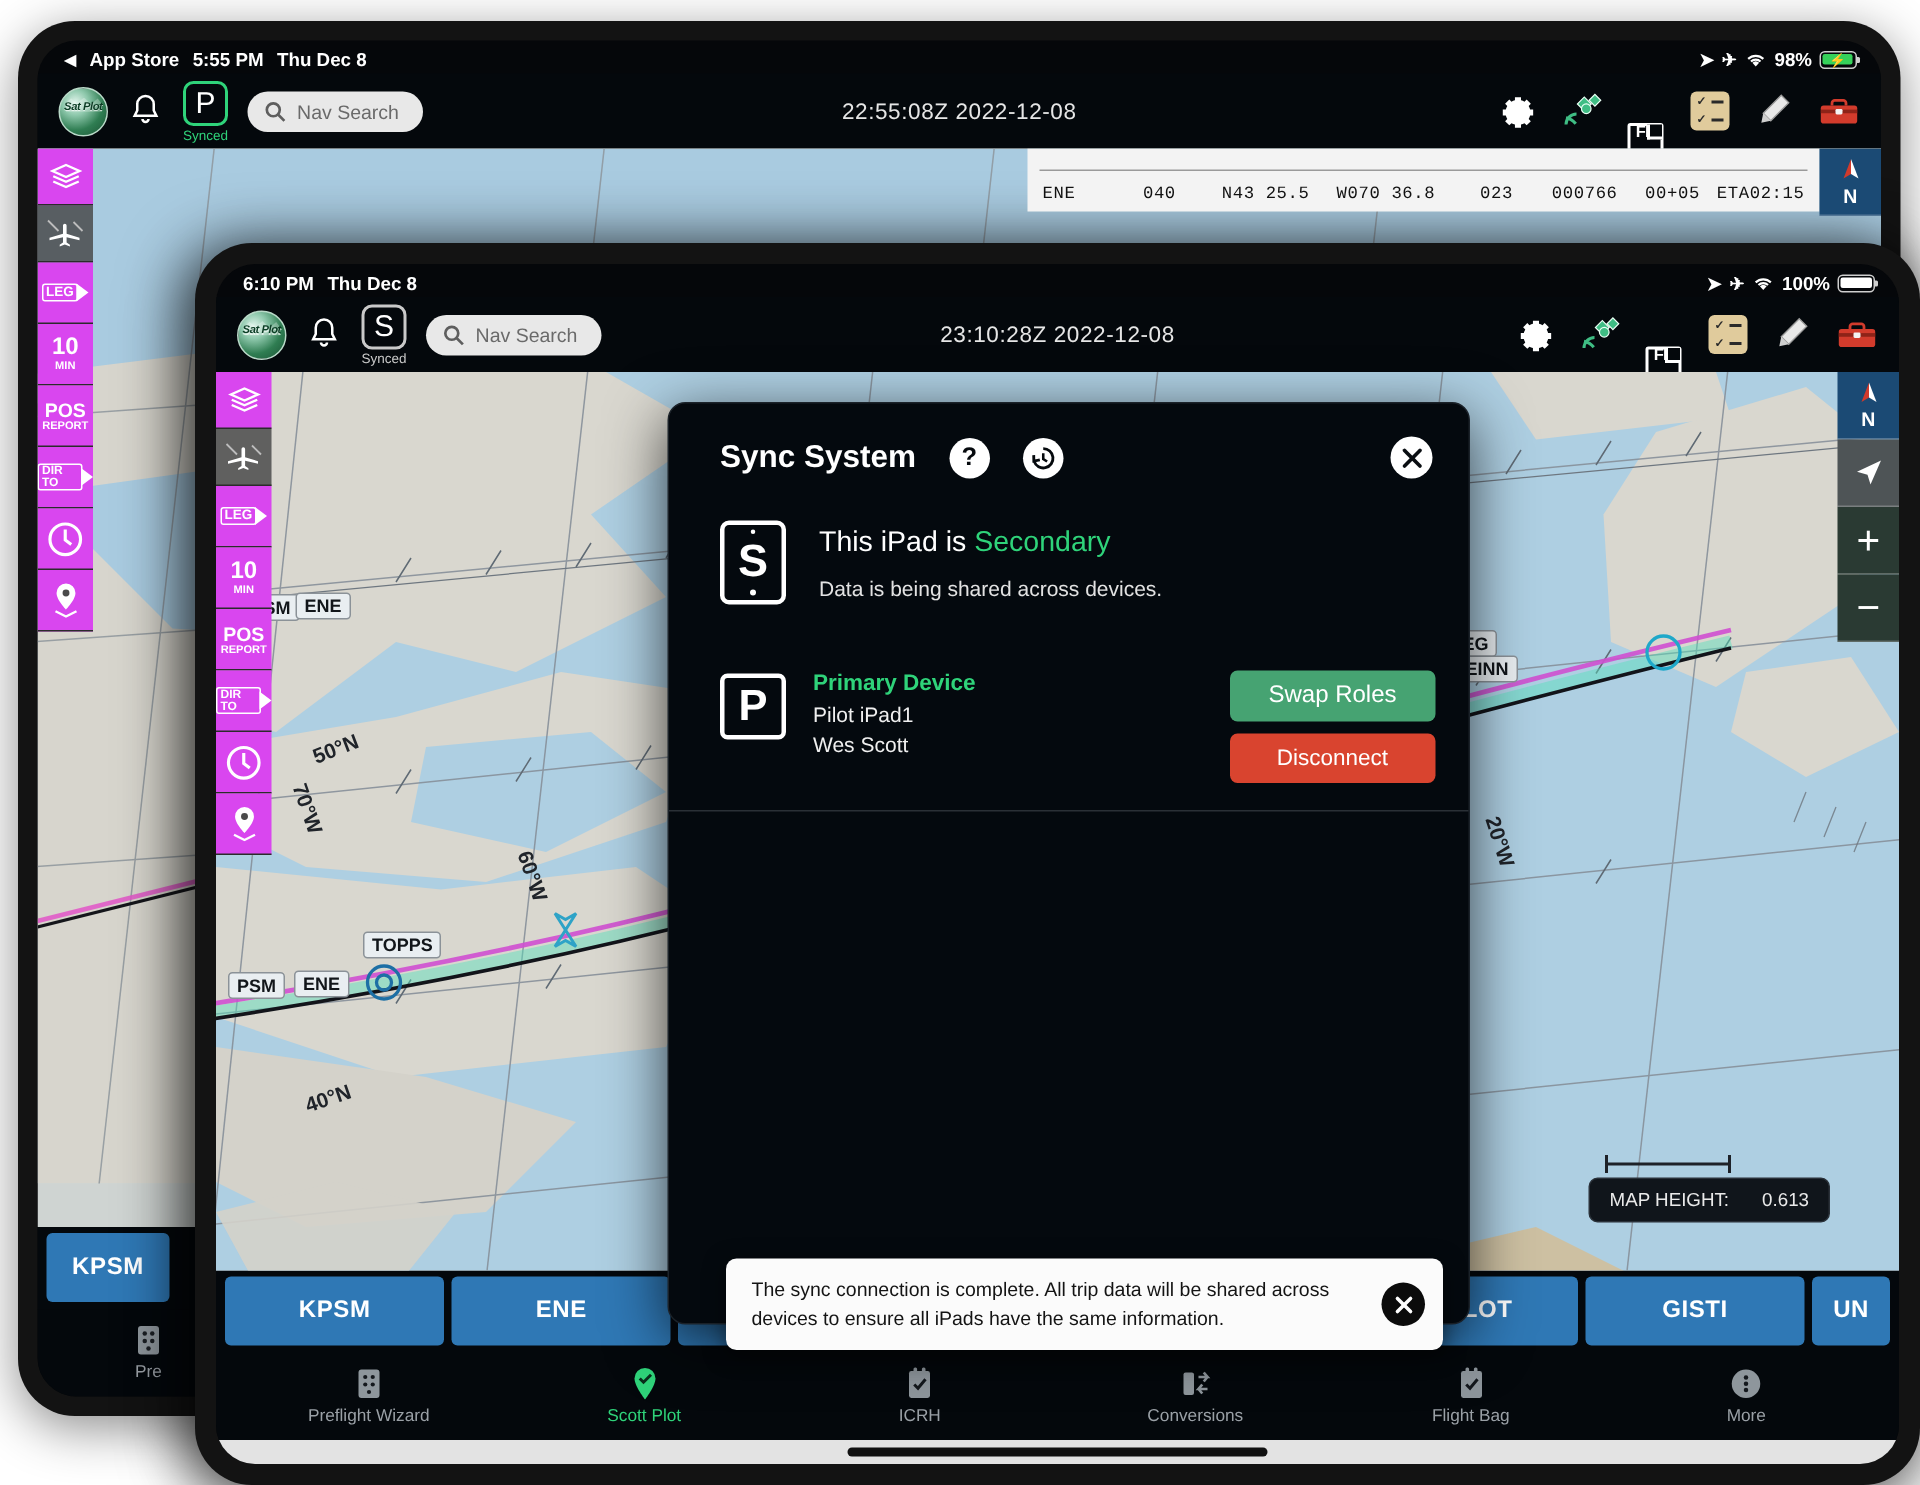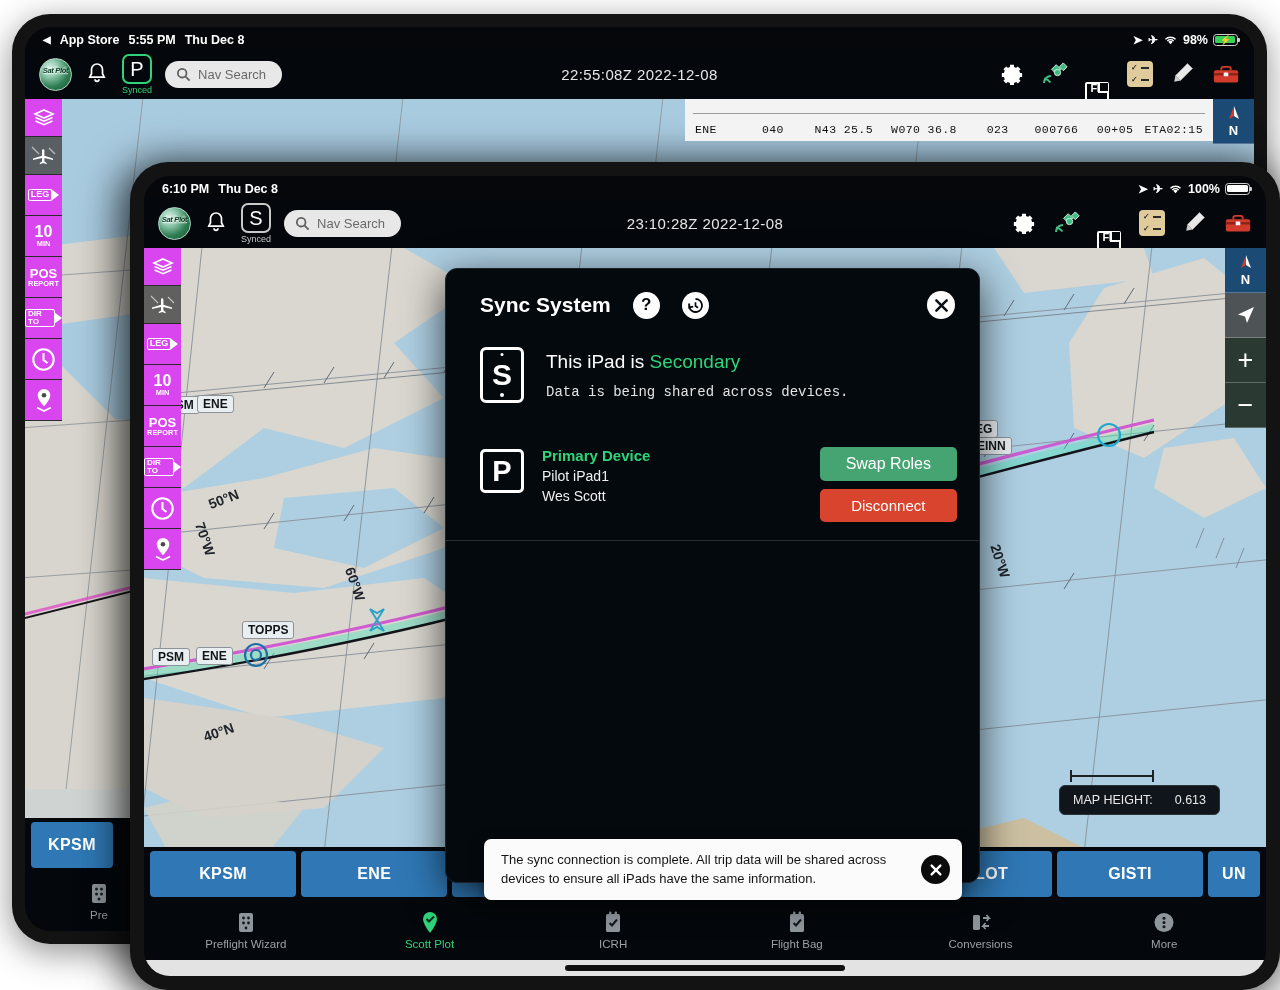--- a/index.html
+++ b/index.html
@@ -222,21 +222,21 @@
     width: 44px; height: 56px; border: 3px solid #fff; border-radius: 6px;
     display:flex; align-items:center; justify-content:center;
     color:#fff; font-size: 30px; font-weight: bold; position:relative; flex: none;
   }
   .ipad-ico::before { content:""; position:absolute; top:3px; left:50%; transform:translateX(-50%);
                       width:3px;height:3px;border-radius:50%;background:#fff; }
   .ipad-ico::after { content:""; position:absolute; bottom:3px; left:50%; transform:translateX(-50%);
                      width:4px;height:4px;border-radius:50%;background:#fff; }
   .status-txt .l1 { color:#fff; font-size: 19px; margin-top: 4px; }
   .status-txt .l1 .hl { color:#2fd37a; }
-  .status-txt .l2 { color:#e2e2e2; font-size: 14px; margin-top: 11px; font-family: Liberation Mono, monospace; }
+  .status-txt .l2 { color:#e2e2e2; font-size: 14px; margin-top: 11px; }
   .section-hdr {
     background: #6f7173; color:#fff; font-size: 14.5px; font-weight: bold;
     padding: 11px 34px; letter-spacing:.2px;
   }
   .device-row { display:flex; align-items:flex-start; padding: 18px 22px 18px 34px;
                 border-bottom: 1px solid #2a3036; gap: 18px; }
   .dev-ico {
     width: 44px; height: 44px; border: 3px solid #fff; border-radius: 5px;
     display:flex; align-items:center; justify-content:center; color:#fff;
     font-size: 29px; font-weight: bold; flex: none; margin-top: 2px;
@@ -797,37 +797,37 @@
                 <rect x="8" y="1.6" width="2.4" height="4" rx="1" fill="#8e969c"></rect>
                 <rect x="13.6" y="1.6" width="2.4" height="4" rx="1" fill="#8e969c"></rect>
                 <path d="M8.5 13 L11 15.5 L16 9.5" stroke="#14181d" stroke-width="2" fill="none"></path>
               </svg>
           </div>
           <span>ICRH</span>
         </div>
         <div class="tab">
           <div class="ic">
             <svg viewBox="0 0 24 25">
+                <rect x="4" y="5" width="7" height="15" rx="1.4" fill="#8e969c"></rect>
+                <path d="M14 8 h6 l-2.5 -3 M20 8 l-2.5 3" stroke="#8e969c" stroke-width="1.8" fill="none"></path>
+                <path d="M20 16 h-6 l2.5 -3 M14 16 l2.5 3" stroke="#8e969c" stroke-width="1.8" fill="none"></path>
+              </svg>
+          </div>
+          <span>Conversions</span>
+        </div>
+        <div class="tab">
+          <div class="ic">
+            <svg viewBox="0 0 24 25">
                 <rect x="5" y="4" width="14" height="18" rx="1.6" fill="#8e969c"></rect>
                 <rect x="8" y="1.6" width="2.4" height="4" rx="1" fill="#8e969c"></rect>
                 <rect x="13.6" y="1.6" width="2.4" height="4" rx="1" fill="#8e969c"></rect>
                 <path d="M8.5 13 L11 15.5 L16 9.5" stroke="#14181d" stroke-width="2" fill="none"></path>
               </svg>
           </div>
           <span>Flight Bag</span>
-        </div>
-        <div class="tab">
-          <div class="ic">
-            <svg viewBox="0 0 24 25">
-                <rect x="4" y="5" width="7" height="15" rx="1.4" fill="#8e969c"></rect>
-                <path d="M14 8 h6 l-2.5 -3 M20 8 l-2.5 3" stroke="#8e969c" stroke-width="1.8" fill="none"></path>
-                <path d="M20 16 h-6 l2.5 -3 M14 16 l2.5 3" stroke="#8e969c" stroke-width="1.8" fill="none"></path>
-              </svg>
-          </div>
-          <span>Conversions</span>
         </div>
         <div class="tab">
           <div class="ic">
             <svg viewBox="0 0 24 25">
                 <circle cx="12" cy="12.5" r="9.5" fill="#8e969c"></circle>
                 <circle cx="12" cy="8.3" r="1.5" fill="#14181d"></circle>
                 <circle cx="12" cy="12.5" r="1.5" fill="#14181d"></circle>
                 <circle cx="12" cy="16.7" r="1.5" fill="#14181d"></circle>
               </svg>
           </div>

